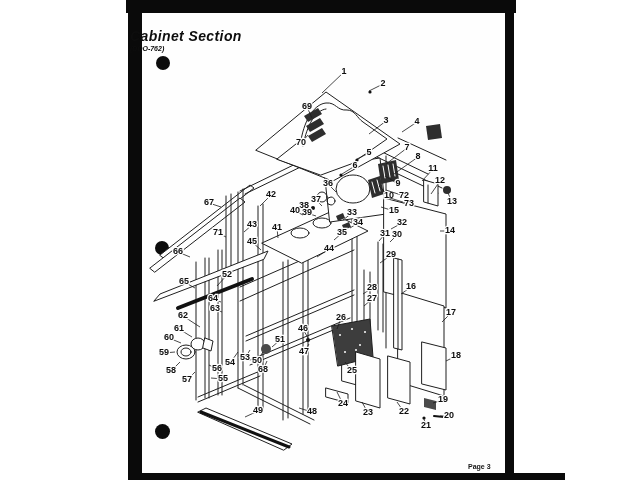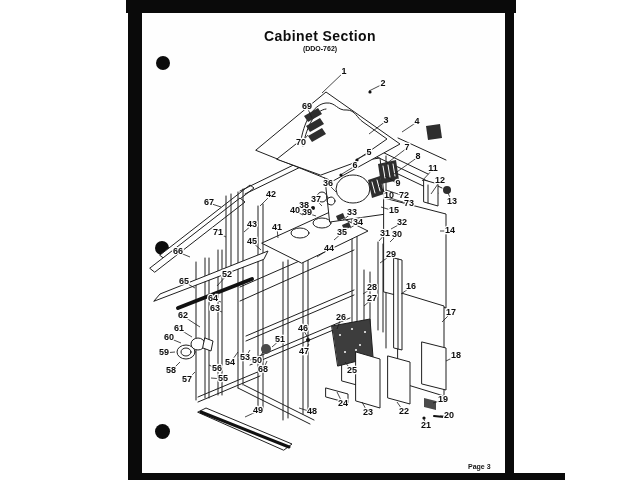--- a/index.html
+++ b/index.html
@@ -14,21 +14,21 @@
   .edge-left{left:128px;top:0;width:14px;height:480px;}
   .edge-right{left:505px;top:0;width:9px;height:476px;}
   .edge-bottom{left:128px;top:473px;width:437px;height:7px;}
   .paper{position:absolute;left:142px;top:13px;width:363px;height:460px;background:#fefefe;}
   
   .hole{position:absolute;background:#0c0c0c;border-radius:50%;}
   .hole1{left:156px;top:56px;width:14px;height:14px;}
   .hole2{left:155px;top:241px;width:14px;height:14px;}
   .hole3{left:155px;top:424px;width:15px;height:15px;}
   
-  .title-wrap{position:absolute;left:130px;top:28px;width:380px;text-align:center;color:#0d0d0d;}
+  .title-wrap{position:absolute;left:130px;top:28px;width:380px;color:#0d0d0d;font-style:italic;}
   .doc-title{font-size:14px;font-weight:700;letter-spacing:.4px;margin:0;}
   .doc-subtitle{font-size:7px;font-weight:700;margin:1px 0 0 0;}
   .page-num{position:absolute;left:468px;top:463px;font-size:7px;font-weight:700;color:#161616;}
   
   svg.diagram{position:absolute;left:0;top:0;width:640px;height:480px;}
   .callout{font:700 9px "Liberation Sans",sans-serif;fill:#0e0e0e;text-anchor:middle;
            dominant-baseline:middle;paint-order:stroke;stroke:#fefefe;stroke-width:2.6px;}
   .leader{stroke:#1c1c1c;stroke-width:.8;}
 </style>
 </head>

